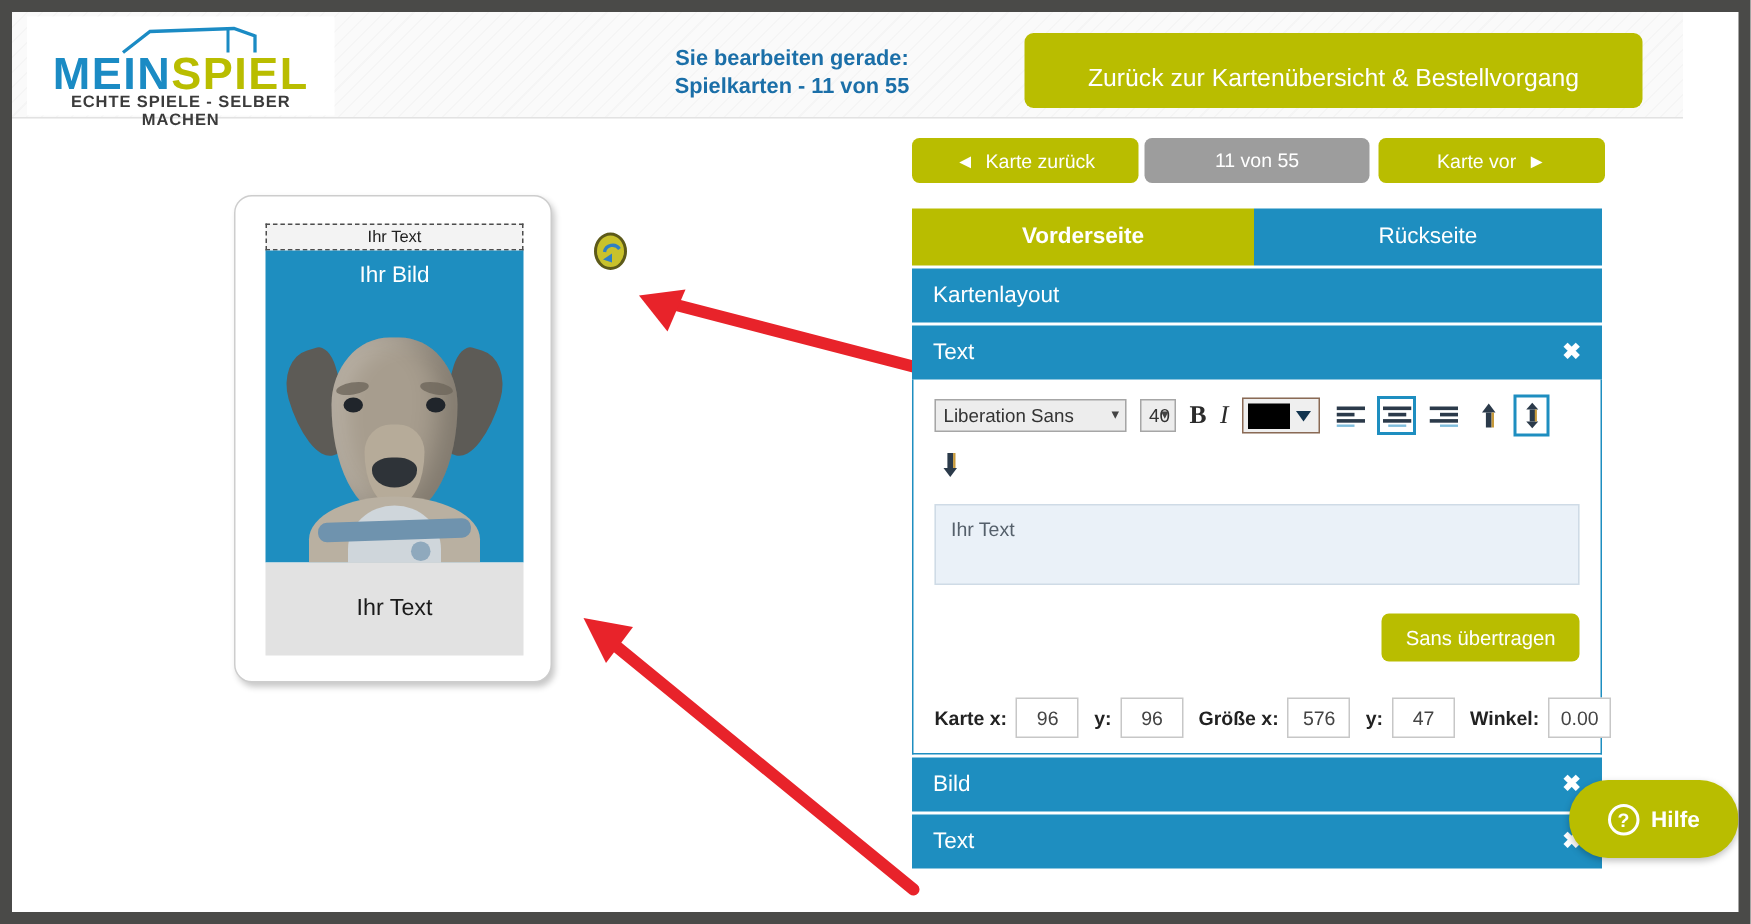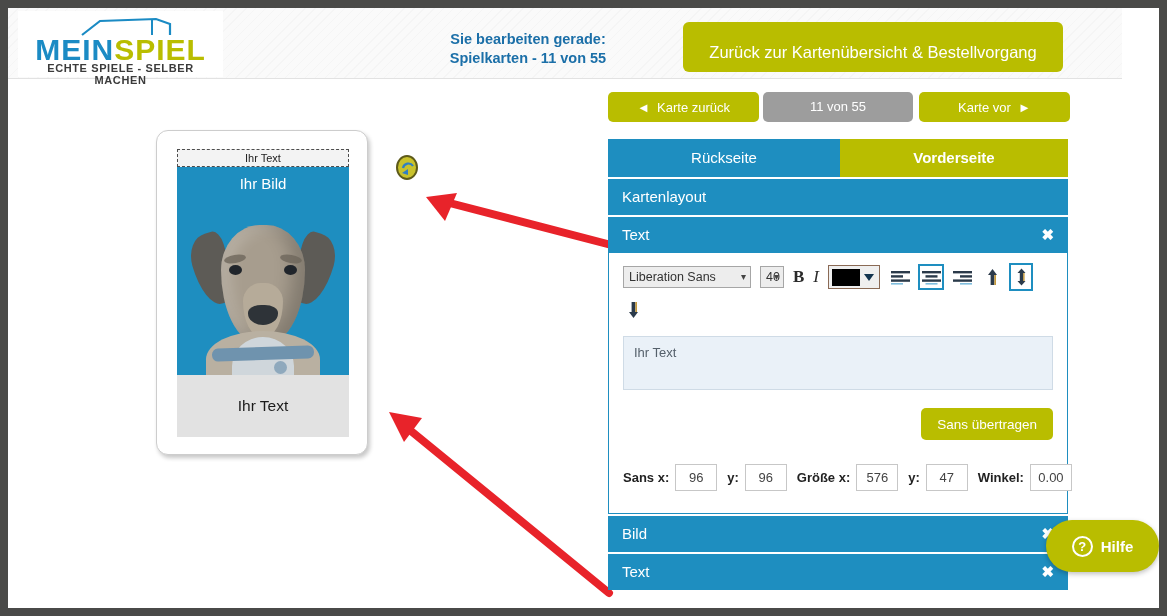--- a/index.html
+++ b/index.html
@@ -43,21 +43,21 @@
   .logo-sub {
     position:absolute; left:0; top:47px; width:190px; text-align:center;
     font-size:11px; font-weight:bold; color:#3b3b3b; letter-spacing:0.6px;
   }
   .edit-info {
     position:absolute; left:380px; top:22px; width:280px;
     text-align:center; color:#1b6fa8; font-weight:bold; font-size:14.5px;
     line-height:19px;
   }
   .overview-btn {
-    position:absolute; left:675px; top:14px; width:380px; height:50px;
+    position:absolute; left:675px; top:14px; width:412px; height:50px;
     background:#b9bd00; color:#ffffff; border:none; border-radius:6px;
     font-family:"Liberation Sans", sans-serif;
     font-size:16.5px; line-height:25px; text-align:center;
     padding-top:11px; overflow:hidden; cursor:pointer;
   }
 
   
   .pager { position:absolute; left:600px; top:84px; width:460px; height:30px; }
   .pg-btn {
     position:absolute; top:0; height:30px; border:none; border-radius:5px;
@@ -164,21 +164,21 @@
     line-height:36px; padding-left:14px; margin-top:2px; position:relative;
     cursor:pointer;
   }
   .sec-head .x {
     position:absolute; right:14px; top:0; font-size:15px; font-weight:bold;
     cursor:pointer;
   }
   .sec-body {
     background:#ffffff; border-left:1px solid #1e8ec0;
     border-right:1px solid #1e8ec0; border-bottom:1px solid #1e8ec0;
-    padding:12px 14px 22px 14px;
+    padding:12px 14px 10px 14px;
   }
 
   
   .toolbar { display:flex; flex-wrap:wrap; align-items:center; gap:9px; }
   .sel {
     height:22px; border:1px solid #a6a6a6; background:#ededed;
     font-size:12.5px; color:#333; padding:0 16px 0 5px; line-height:20px;
     position:relative; cursor:pointer; white-space:nowrap;
   }
   .sel::after {
@@ -316,22 +316,22 @@
     </g>
     <g>
       <line x1="601" y1="585" x2="392" y2="414" stroke="#e8232a" stroke-width="8" stroke-linecap="round"></line>
       <path d="M381 404 L414 410 L396 434 Z" fill="#e8232a"></path>
     </g>
   </svg>
 
   <div class="panel">
 
     <div class="tabs">
+      <div class="tab active">Vorderseite</div>
       <div class="tab inactive">Rückseite</div>
-      <div class="tab active">Vorderseite</div>
     </div>
 
     <div class="sec-head">
       <span>Kartenlayout</span>
     </div>
 
     <div class="sec-head">
       <span>Text</span>
       <span class="x">✖</span>
     </div>
@@ -400,21 +400,21 @@
         </div>
       </div>
 
       <textarea class="ta" placeholder="Ihr Text" style="">Ihr Text</textarea>
 
       <div class="transfer-row">
         <button class="transfer">Sans übertragen</button>
       </div>
 
       <div class="coords">
-        <label>Sans x:</label>
+        <label>Karte x:</label>
         <input class="num" value="96" style="">
         <label>y:</label>
         <input class="num" value="96" style="">
         <label>Größe x:</label>
         <input class="num" value="576" style="">
         <label>y:</label>
         <input class="num" value="47" style="">
         <label>Winkel:</label>
         <input class="num" value="0.00" style="">
       </div>

